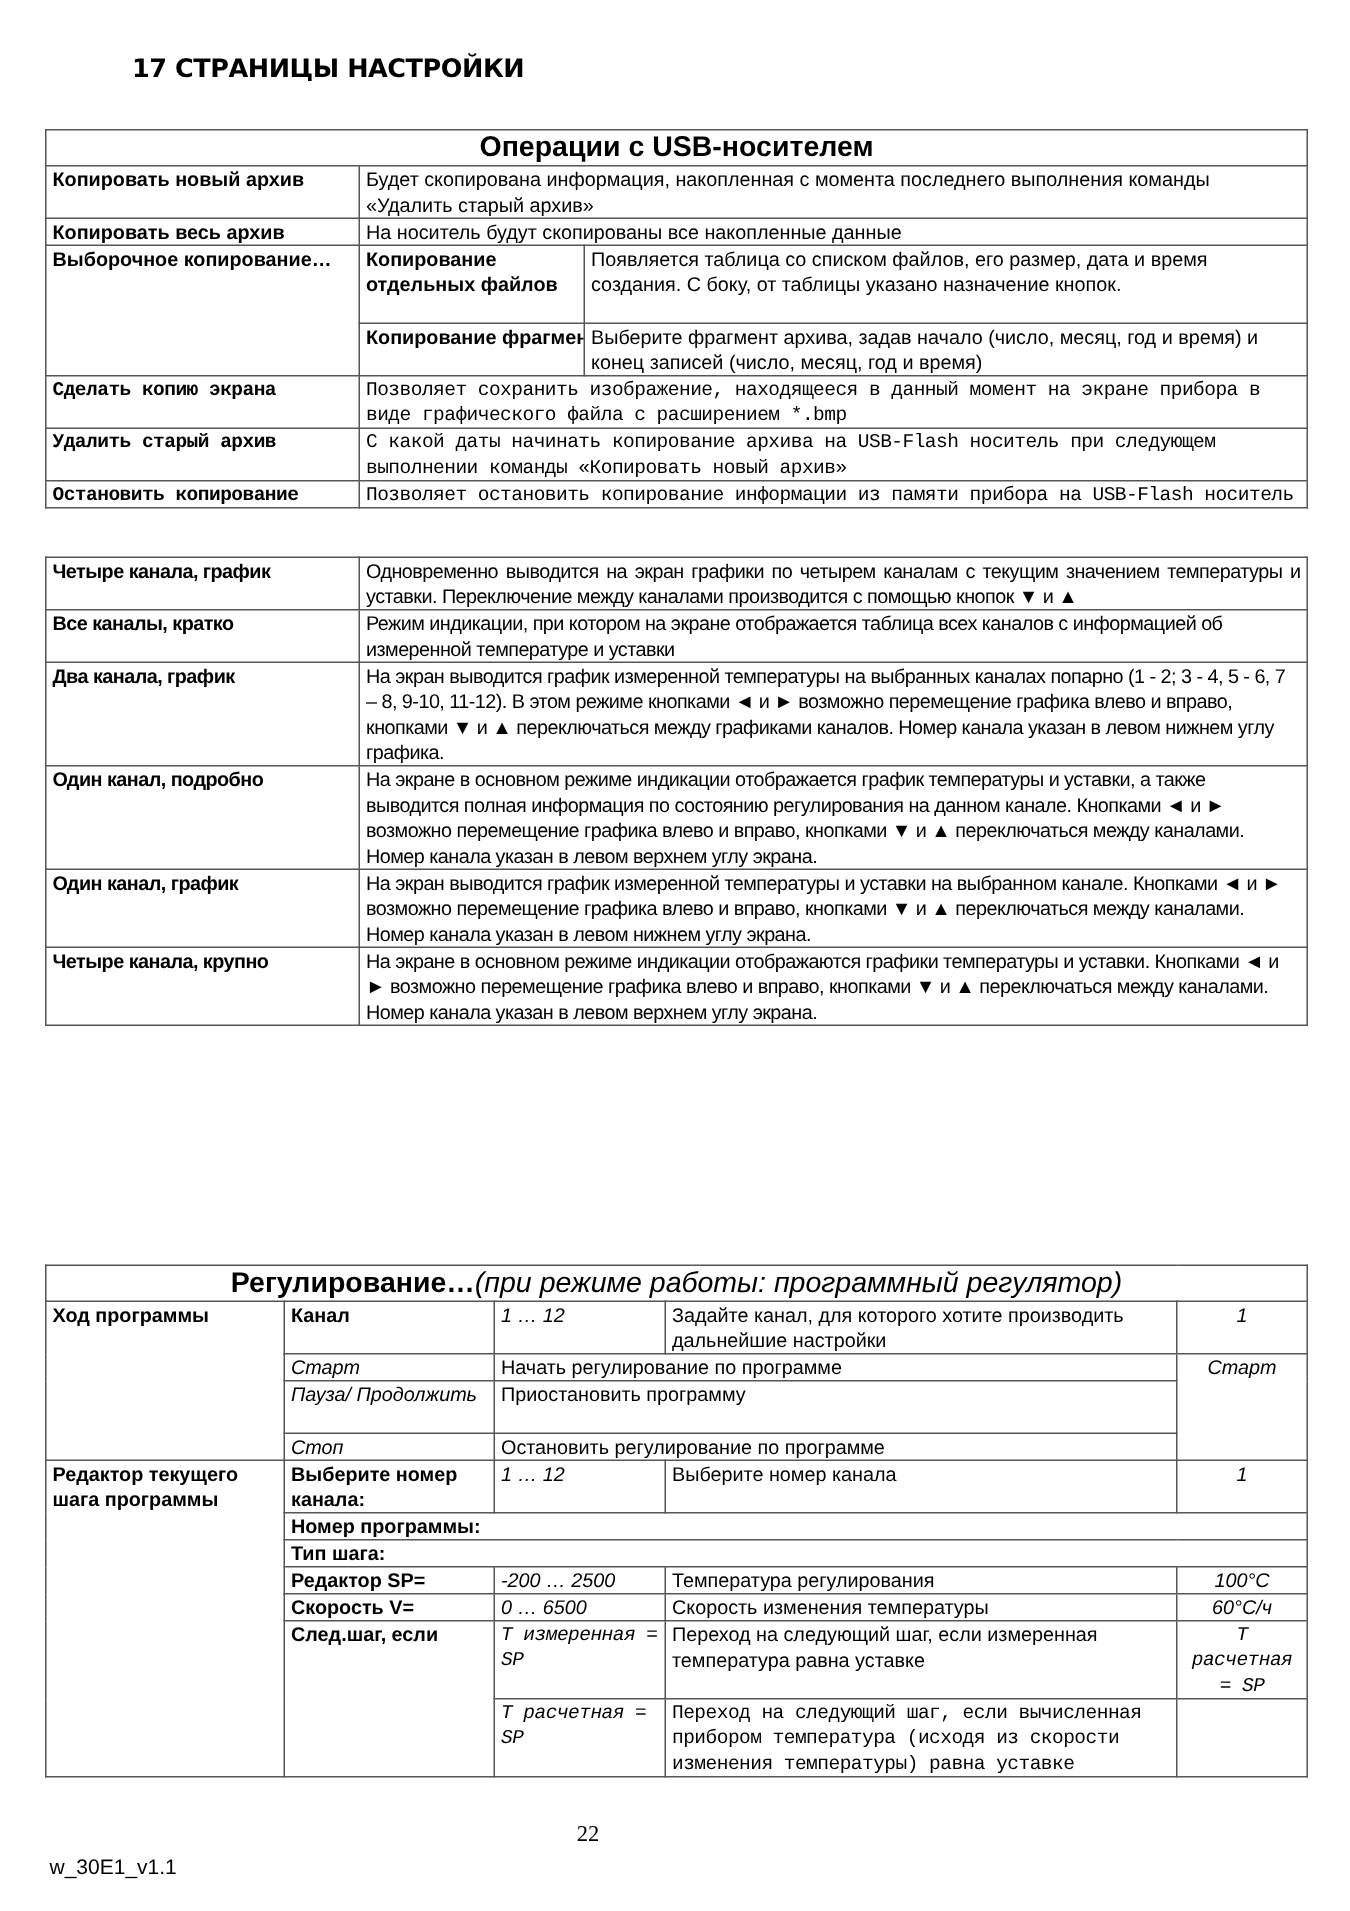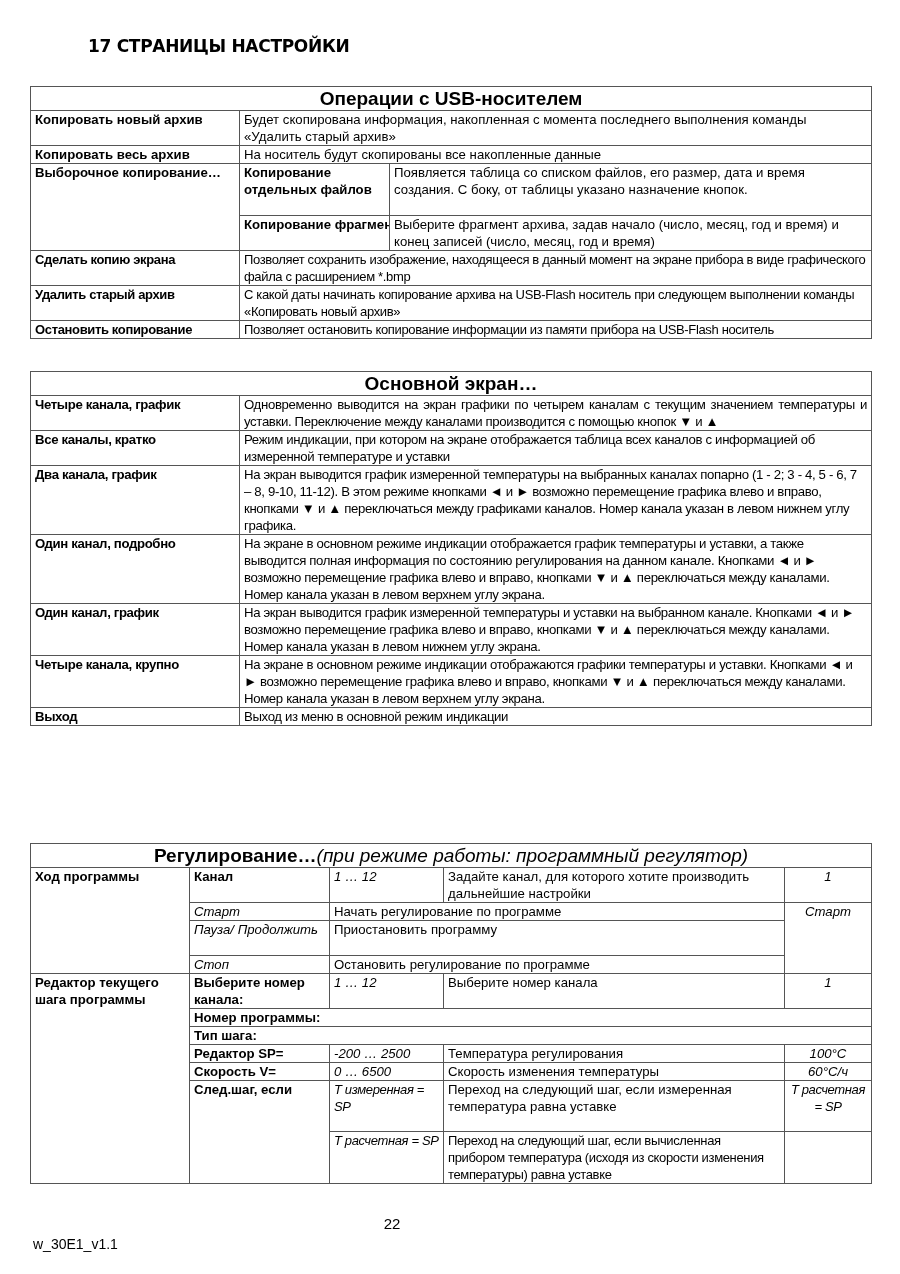--- a/index.html
+++ b/index.html
@@ -17,29 +17,29 @@
   table.doc td {
     border: 1px solid #555; padding: 0 4px; vertical-align: top;
     overflow: hidden;
   }
   table.doc td.title {
     text-align: center; font-weight: bold; font-size: 19px; line-height: 22px; padding: 1px 0 0 0;
   }
   .b { font-weight: bold; }
   .i { font-style: italic; margin-top: 11px; }
   .c { text-align: center; }
-  .narrow { font-family: Liberation Sans, sans-serif; font-size: 13px; letter-spacing: -0.35px; }
+  .narrow { font-family: Liberation Mono, monospace; font-size: 13px; letter-spacing: -0.35px; }
   .justify { text-align: justify; }
   #t1 { top: 86px; border-radius: 16px; }
   #t2 { top: 371px; }
   #t3 { top: 843px; }
   .title-italic { font-weight: normal; font-style: italic; }
   .page-number {
     position: absolute; left: 0; width: 784px; top: 1215px; text-align: center;
-    font-family: Liberation Sans, sans-serif; font-size: 15px;
+    font-family: Liberation Serif, serif; font-size: 15px;
   }
   .doc-code {
     position: absolute; left: 33px; top: 1236px;
     font-family: Liberation Sans, sans-serif; font-size: 14px;
   }
 </style>
 </head>
 <body>
 
 <div class="page-heading">17 СТРАНИЦЫ НАСТРОЙКИ</div>
@@ -85,23 +85,20 @@
   </tr>
 </tbody>
   </table>
 
 <table class="doc narrow" id="t2">
   <colgroup>
       <col style="width:209px">
       <col style="width:632px">
     </colgroup>
   <tbody>
-      <tr>
-    <td colspan="2" class="title" style="font-family:'Liberation Sans',sans-serif;letter-spacing:0">Основной экран…</td>
-  </tr>
   <tr>
     <td class="b">Четыре канала, график</td>
     <td class="justify">Одновременно выводится на экран графики по четырем каналам с текущим значением температуры и уставки. Переключение между каналами производится с помощью кнопок ▼ и ▲</td>
   </tr>
   <tr>
     <td class="b">Все каналы, кратко</td>
     <td>Режим индикации, при котором на экране отображается таблица всех каналов с информацией об измеренной температуре и уставки</td>
   </tr>
   <tr>
     <td class="b">Два канала, график</td>
@@ -111,24 +108,20 @@
     <td class="b">Один канал, подробно</td>
     <td>На экране в основном режиме индикации отображается график температуры и уставки, а также выводится полная информация по состоянию регулирования на данном канале. Кнопками ◄ и ► возможно перемещение графика влево и вправо, кнопками ▼ и ▲ переключаться между каналами. Номер канала указан в левом верхнем углу экрана.</td>
   </tr>
   <tr>
     <td class="b">Один канал, график</td>
     <td>На экран выводится график измеренной температуры и уставки на выбранном канале. Кнопками ◄ и ► возможно перемещение графика влево и вправо, кнопками ▼ и ▲ переключаться между каналами. Номер канала указан в левом нижнем углу экрана.</td>
   </tr>
   <tr>
     <td class="b">Четыре канала, крупно</td>
     <td>На экране в основном режиме индикации отображаются графики температуры и уставки. Кнопками ◄ и ► возможно перемещение графика влево и вправо, кнопками ▼ и ▲ переключаться между каналами. Номер канала указан в левом верхнем углу экрана.</td>
-  </tr>
-  <tr>
-    <td class="b">Выход</td>
-    <td>Выход из меню в основной режим индикации</td>
   </tr>
 </tbody>
   </table>
 
 <table class="doc" id="t3">
   <colgroup>
     <col style="width:159px">
       <col style="width:140px">
       <col style="width:114px">
       <col style="width:341px">

